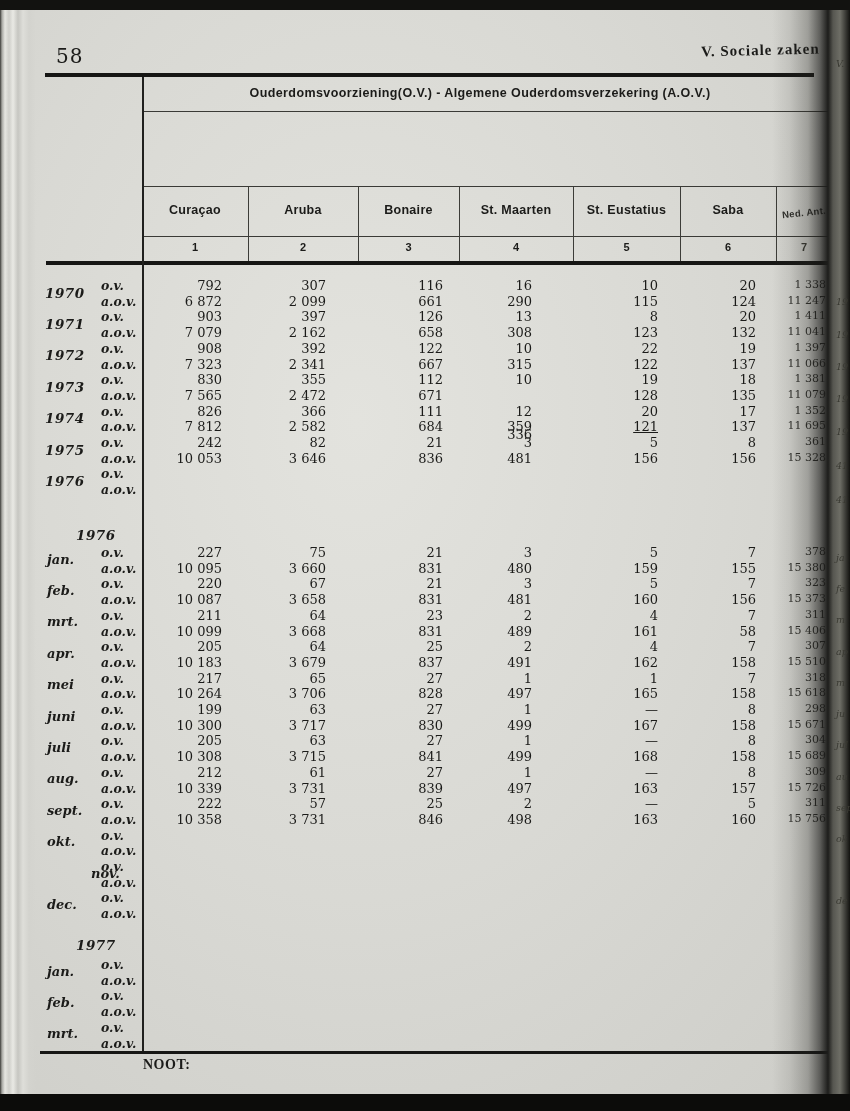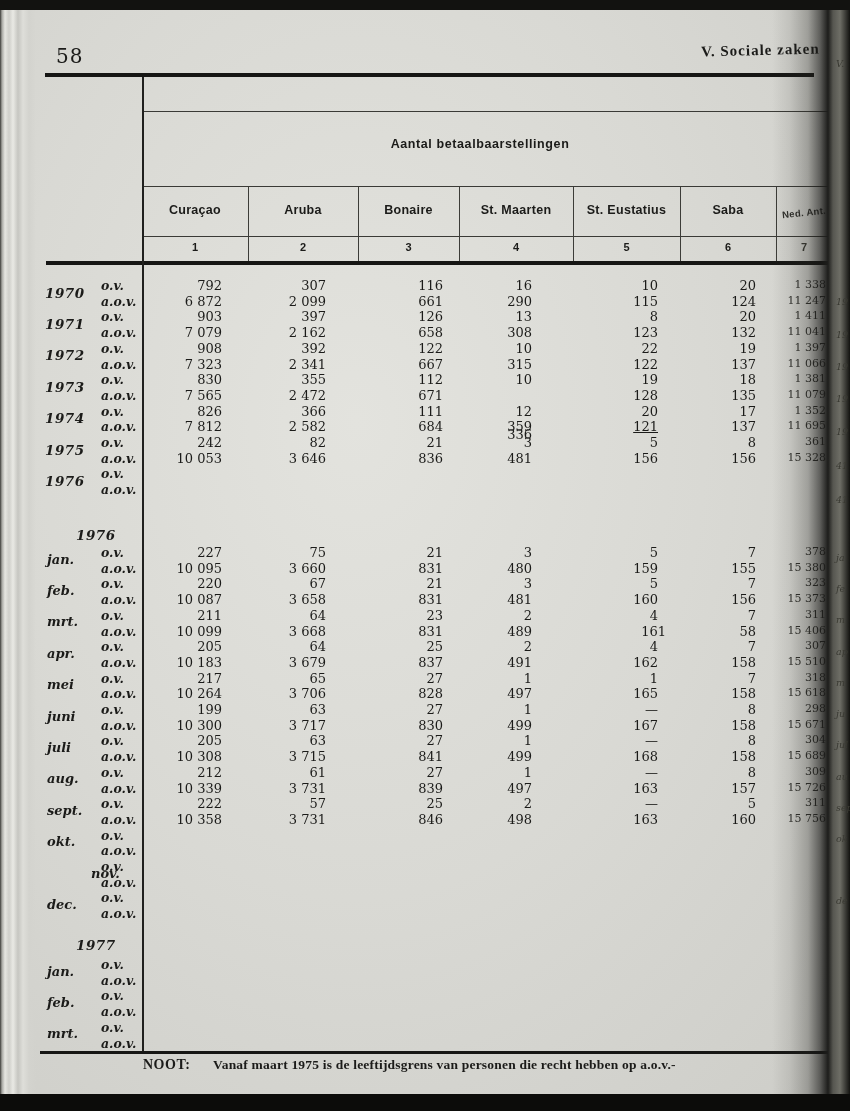--- a/index.html
+++ b/index.html
@@ -57,21 +57,21 @@
   <div class="section-hdr">V.  Sociale zaken</div>
 
   <div class="rule" style="left:45px;top:73px;width:769px;height:4px;"></div>
   <div class="rule" style="left:142px;top:111px;width:690px;height:1.2px;background:#3a3a36;"></div>
   <div class="rule" style="left:142px;top:186px;width:690px;height:1.2px;background:#3a3a36;"></div>
   <div class="rule" style="left:142px;top:236px;width:690px;height:1.2px;background:#3a3a36;"></div>
   <div class="rule" style="left:46px;top:261px;width:786px;height:3.5px;"></div>
   <div class="rule" style="left:40px;top:1051px;width:792px;height:2.5px;"></div>
   <div class="rule" style="left:142px;top:77px;width:1.6px;height:974px;background:#20201e;"></div>
 
-  <div class="tbl-sub">Aantal betaalbaarstellingen</div>
+  <div class="tbl-title">Ouderdomsvoorziening(O.V.) - Algemene Ouderdomsverzekering (A.O.V.)</div>
 
   <div id="colheads">
       <div class="colhdr" style="left: 142px; width: 106px;">Curaçao</div>
       <div class="colnum" style="left: 142px; width: 106px;">1</div>
       <div class="colhdr" style="left: 248px; width: 110px;">Aruba</div>
       <div class="colnum" style="left: 248px; width: 110px;">2</div>
       <div class="vsep" style="left: 248px;"></div>
       <div class="colhdr" style="left: 358px; width: 101px;">Bonaire</div>
       <div class="colnum" style="left: 358px; width: 101px;">3</div>
       <div class="vsep" style="left: 358px;"></div>
@@ -275,21 +275,21 @@
         <span class="cell" style="right: 192px;">4</span>
         <span class="cell" style="right: 94px;">7</span>
         <span class="cell na" style="right: 24px;">311</span>
       </div>
       <div class="line" style="top: 623.5px;">
         <span class="rlabel">a.o.v.</span>
         <span class="cell" style="right: 628px;">10 099</span>
         <span class="cell" style="right: 524px;">3 668</span>
         <span class="cell" style="right: 407px;">831</span>
         <span class="cell" style="right: 318px;">489</span>
-        <span class="cell" style="right: 184px;">161</span>
+        <span class="cell" style="right: 192px;">161</span>
         <span class="cell" style="right: 94px;">58</span>
         <span class="cell na" style="right: 24px;">15 406</span>
       </div>
       <div class="mlabel" style="top: 645.7px;">apr.</div>
       <div class="line" style="top: 639.2px;">
         <span class="rlabel">o.v.</span>
         <span class="cell" style="right: 628px;">205</span>
         <span class="cell" style="right: 524px;">64</span>
         <span class="cell" style="right: 407px;">25</span>
         <span class="cell" style="right: 318px;">2</span>
@@ -451,21 +451,20 @@
       <div class="mlabel" style="top: 1026.3px;">mrt.</div>
       <div class="line" style="top: 1019.8px;">
         <span class="rlabel">o.v.</span>
       </div>
       <div class="line" style="top: 1035.5px;">
         <span class="rlabel">a.o.v.</span>
       </div>
     </div>
 
   <div class="note-label">NOOT:</div>
-  <div class="note-line" style="top:1057px;">Vanaf maart 1975 is de leeftijdsgrens van personen die recht hebben op a.o.v.-</div>
 
   <div class="curve"></div>
   <div id="frags">
       <div class="frag" style="top: 58px;">V.</div>
       <div class="frag" style="top: 296px;">19</div>
       <div class="frag" style="top: 329px;">19</div>
       <div class="frag" style="top: 361px;">19</div>
       <div class="frag" style="top: 393px;">19</div>
       <div class="frag" style="top: 426px;">19</div>
       <div class="frag" style="top: 460px;">41</div>

